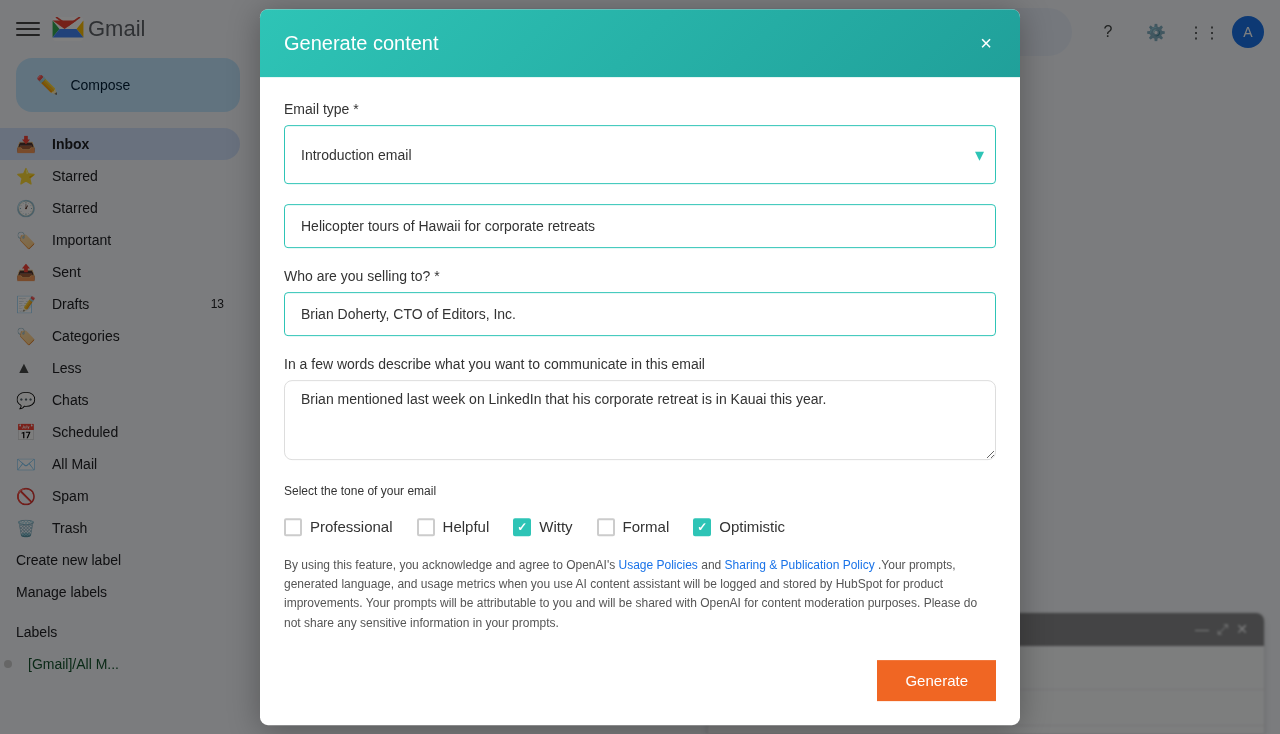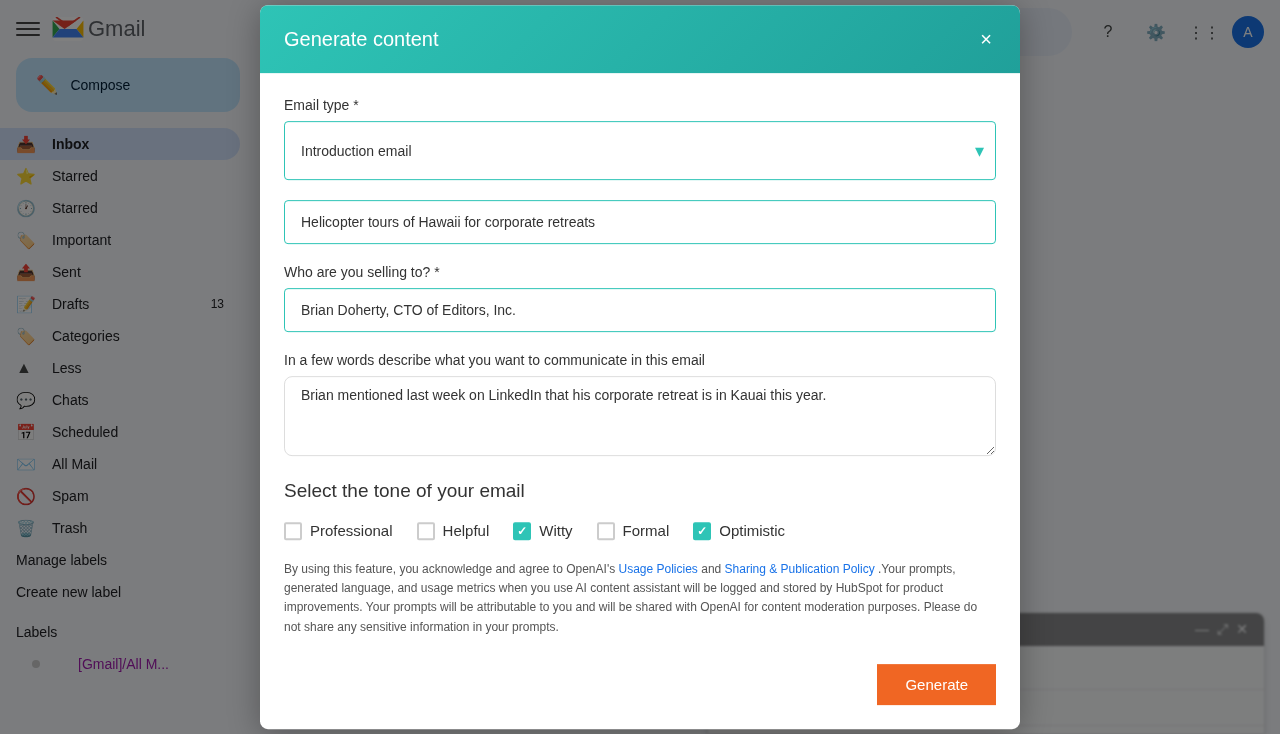--- a/index.html
+++ b/index.html
@@ -127,26 +127,25 @@
       padding: 8px 16px;
       font-size: 14px;
       color: #202124;
       font-weight: 500;
       margin-top: 8px;
     }
 
     .label-item {
       display: flex;
       align-items: center;
-      padding: 4px 32px;
-      cursor: pointer;
-      font-size: 14px;
-      color: #a21caf;
+      padding: 4px 4px;
+      cursor: pointer;
+      font-size: 14px;
+      color: #14532d;
       height: 32px;
-      gap: 22px;
     }
 
     .label-dot {
       width: 8px;
       height: 8px;
       border-radius: 50%;
       background: #ccc;
       margin-right: 16px;
     }
 
@@ -363,21 +362,21 @@
       resize: vertical;
       min-height: 80px;
       font-family: inherit;
     }
 
     .tone-section {
       margin-bottom: 20px;
     }
 
     .tone-label {
-      font-size: 19px;
+      font-size: 12px;
       font-weight: 500;
       color: #333;
       margin-bottom: 20px;
       display: block;
     }
 
     .tone-options {
       display: flex;
       gap: 24px;
       flex-wrap: wrap;
@@ -530,24 +529,24 @@
     </div>
     <div class="nav-item">
       <span class="nav-item-icon">🚫</span>
       <span class="nav-item-label">Spam</span>
     </div>
     <div class="nav-item">
       <span class="nav-item-icon">🗑️</span>
       <span class="nav-item-label">Trash</span>
     </div>
     <div class="nav-item">
+      <span class="nav-item-label">Create new label</span>
+    </div>
+    <div class="nav-item">
       <span class="nav-item-label">Manage labels</span>
-    </div>
-    <div class="nav-item">
-      <span class="nav-item-label">Create new label</span>
     </div>
 
     <div class="labels-section">
       <span>Labels</span>
     </div>
     <div class="label-item">
       <span class="label-dot"></span>
       <span>[Gmail]/All M...</span>
     </div>
   </div>

